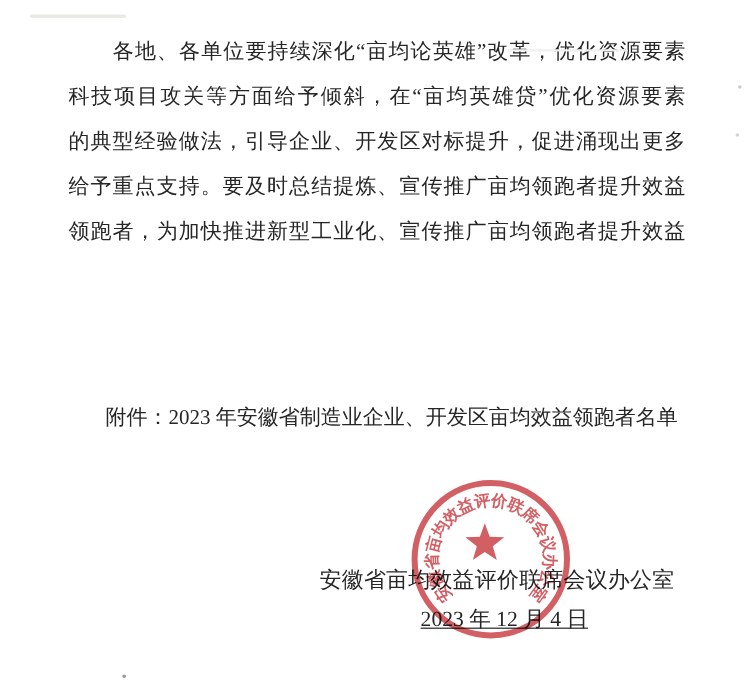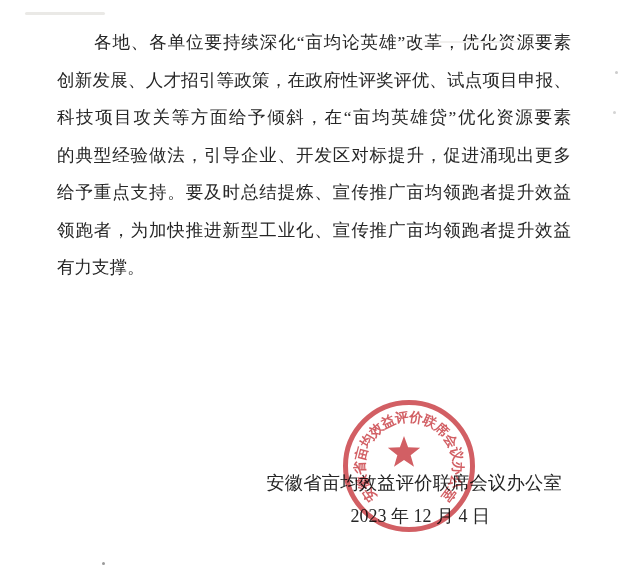--- a/index.html
+++ b/index.html
@@ -56,20 +56,21 @@
     letter-spacing: 0.2px;
     white-space: nowrap;
   }
   .signature-date {
     position: absolute;
     right: 138px;
     top: 503px;
     font-size: 18px;
     line-height: 26px;
     white-space: nowrap;
+    text-decoration: underline;
   }
 
   
   .official-seal {
     position: absolute;
     left: 342px;
     top: 399px;
     width: 134px;
     height: 134px;
     mix-blend-mode: multiply;
@@ -98,28 +99,27 @@
   .speck-2  { left: 613px; top: 111px; width: 3px; height: 3px; background: #d4d4d4; border-radius: 50%; }
   .speck-3  { left: 102px; top: 562px; width: 3px; height: 3px; background: #9a9a9a; border-radius: 50%; }
 </style>
 </head>
 <body>
 
 <div class="page">
 
   <div class="body-paragraph">
     <div class="para-line first">各地、各单位要持续深化“亩均论英雄”改革，优化资源要素</div>
-    <div class="para-line">创新发展、人才招引等政策，在政府性评奖评优、试点项目申报、</div>
     <div class="para-line">科技项目攻关等方面给予倾斜，在“亩均英雄贷”优化资源要素</div>
     <div class="para-line">的典型经验做法，引导企业、开发区对标提升，促进涌现出更多</div>
     <div class="para-line">给予重点支持。要及时总结提炼、宣传推广亩均领跑者提升效益</div>
     <div class="para-line">领跑者，为加快推进新型工业化、宣传推广亩均领跑者提升效益</div>
-    <div class="para-line last">有力支撑。</div>
   </div>
 
+  <div class="attachment-line">附件：2023 年安徽省制造业企业、开发区亩均效益领跑者名单</div>
 
   <div class="signature-org">安徽省亩均效益评价联席会议办公室</div>
   <div class="signature-date">2023 年 12 月 4 日</div>
 
   <div class="official-seal">
     <svg viewBox="0 0 134 134" xmlns="http://www.w3.org/2000/svg">
       <circle class="seal-ring" cx="67" cy="67" r="63.5"></circle>
       <polygon class="seal-star" transform="translate(62,54)" points="0,-17 4.11,-5.66 16.17,-5.25 6.66,2.16 9.99,13.75 0,7 -9.99,13.75 -6.66,2.16 -16.17,-5.25 -4.11,-5.66"></polygon>
       <g id="seal-text-group">
           <text transform="translate(27.36,95.80) rotate(-126.0)" text-anchor="middle" dominant-baseline="central" class="seal-char">安</text>

